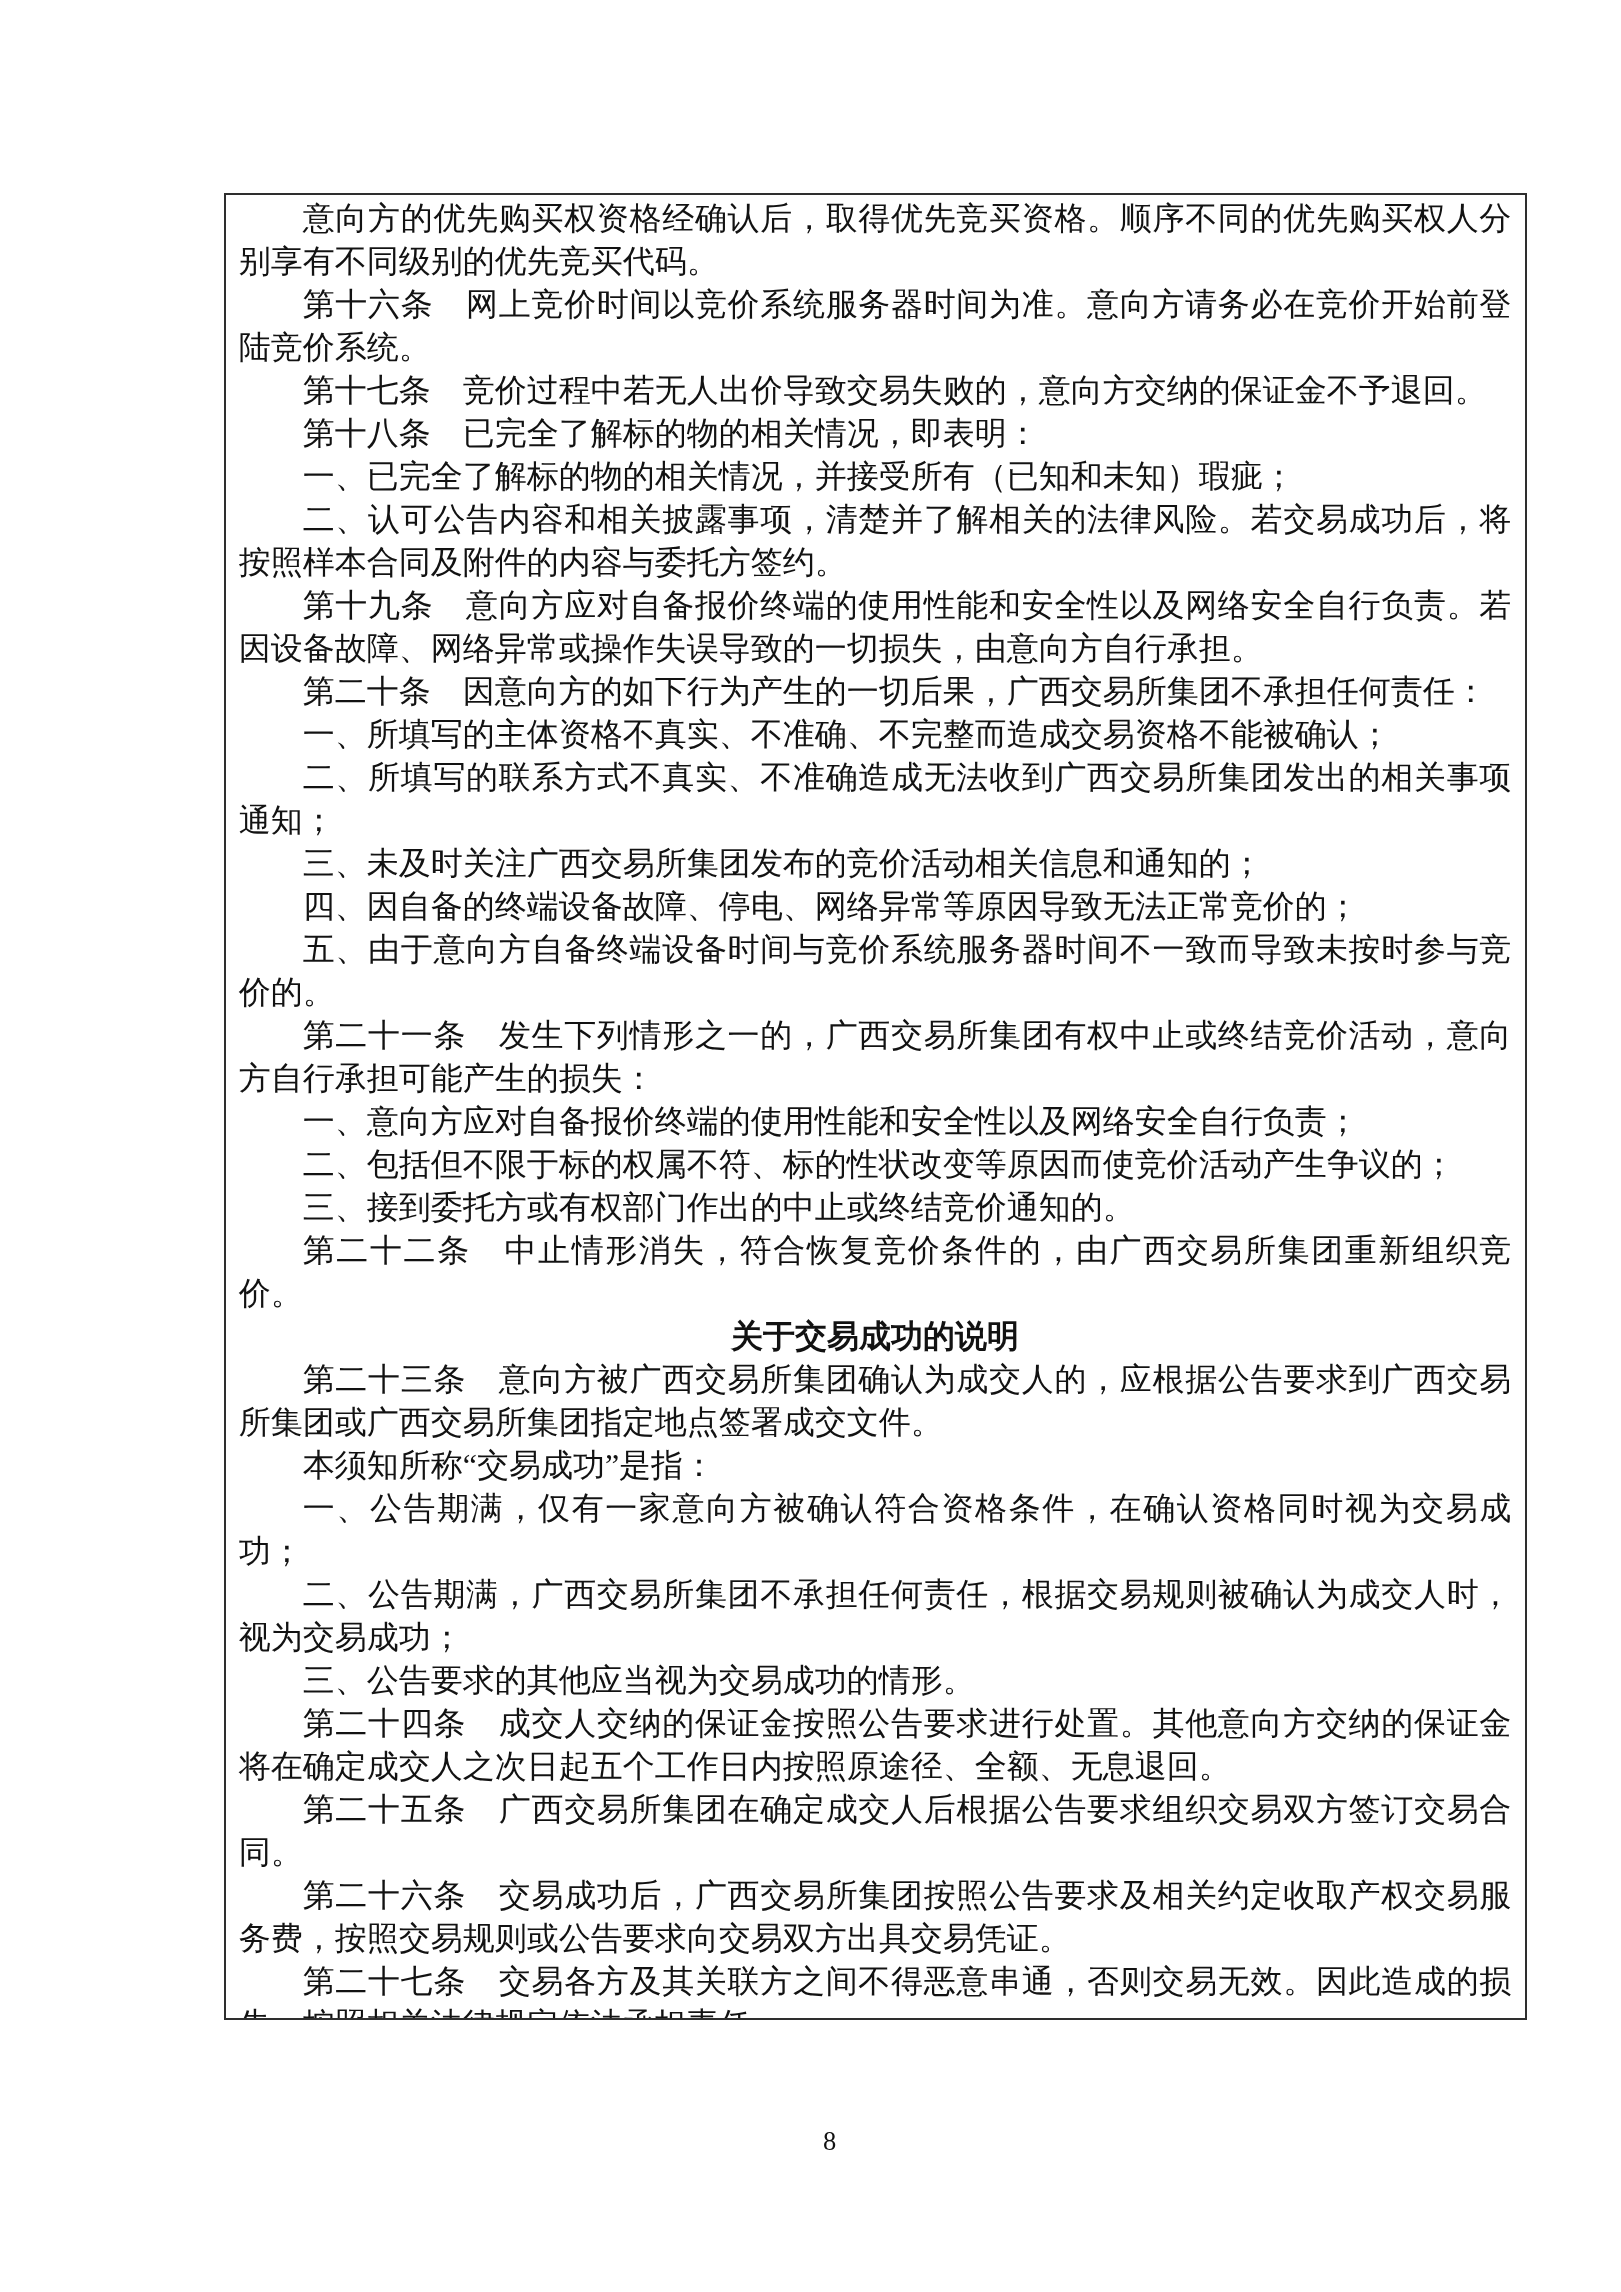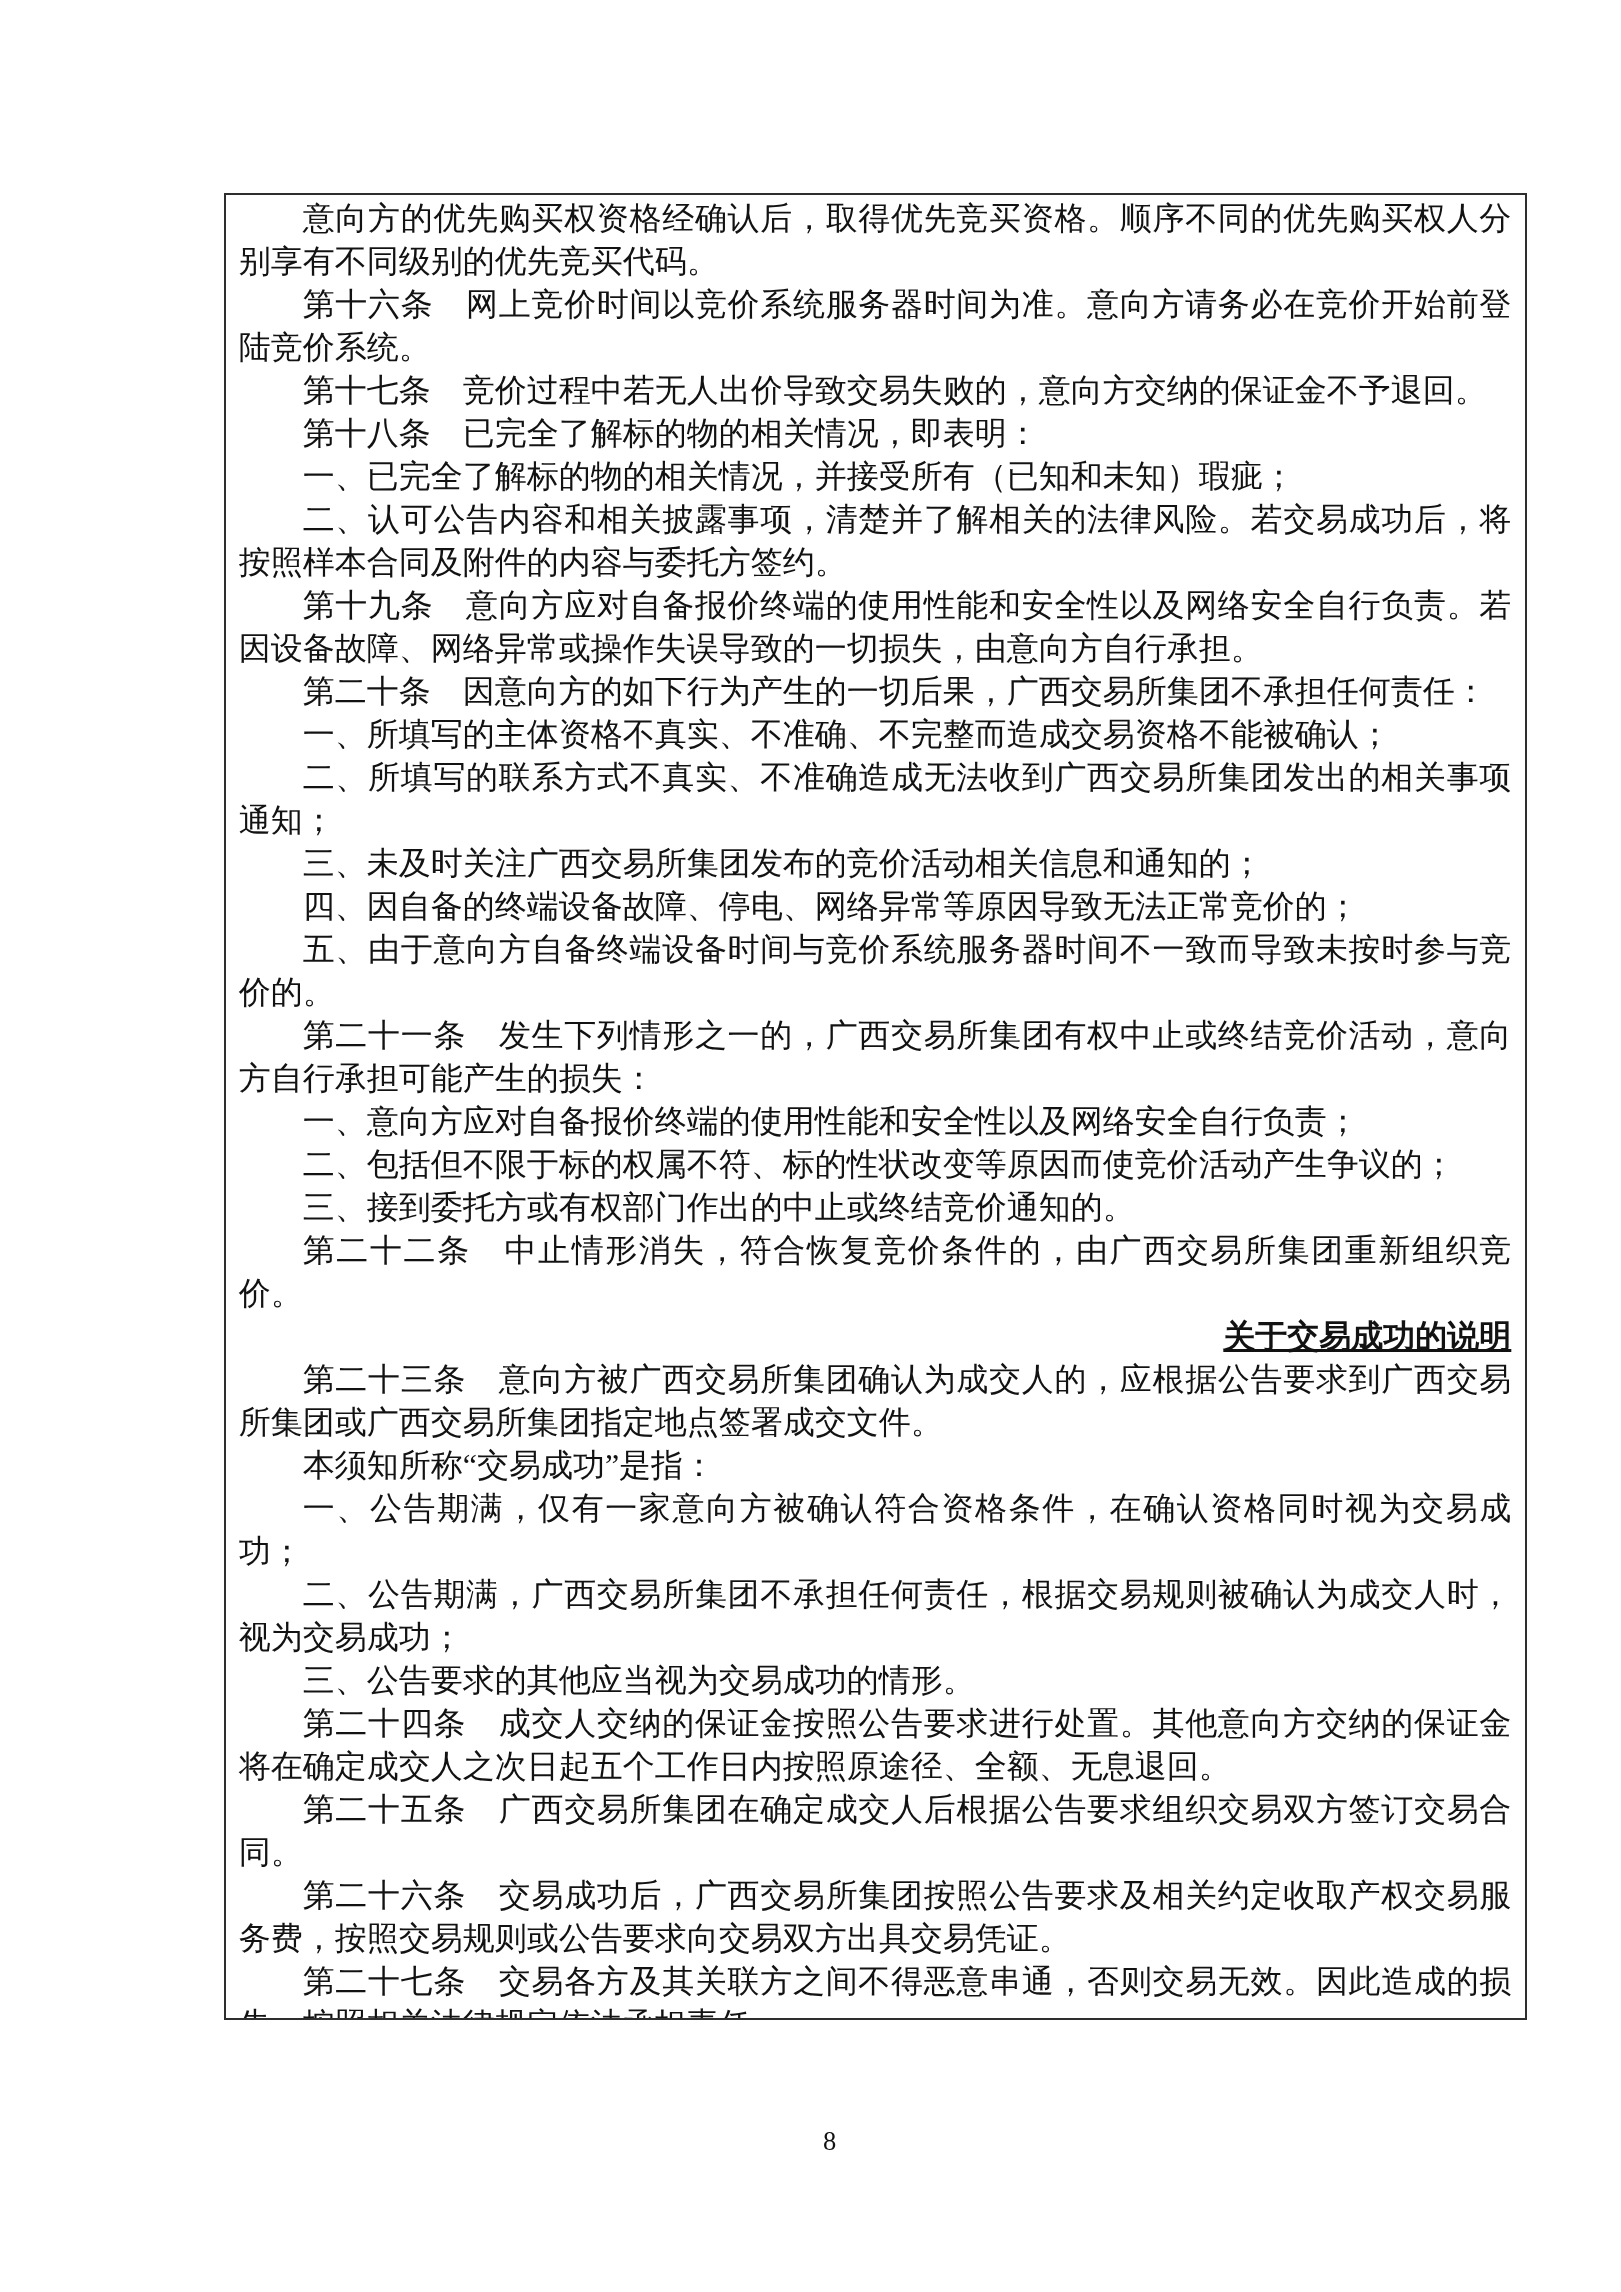--- a/index.html
+++ b/index.html
@@ -34,23 +34,22 @@
     text-align: justify;
     text-justify: inter-ideograph;
     word-break: break-all;
     overflow-wrap: break-word;
   }
   .terms-content p.para {
     text-indent: 2em;
   }
   .terms-content p.heading {
     text-indent: 0;
-    text-align: right;
+    text-align: center;
     font-weight: bold;
-    text-decoration: underline;
   }
   .page-number {
     position: absolute;
     left: 178px;
     top: 2125px;
     width: 1303px;
     text-align: center;
     font-size: 26.5px;
     line-height: 33px;
     color: #121212;

